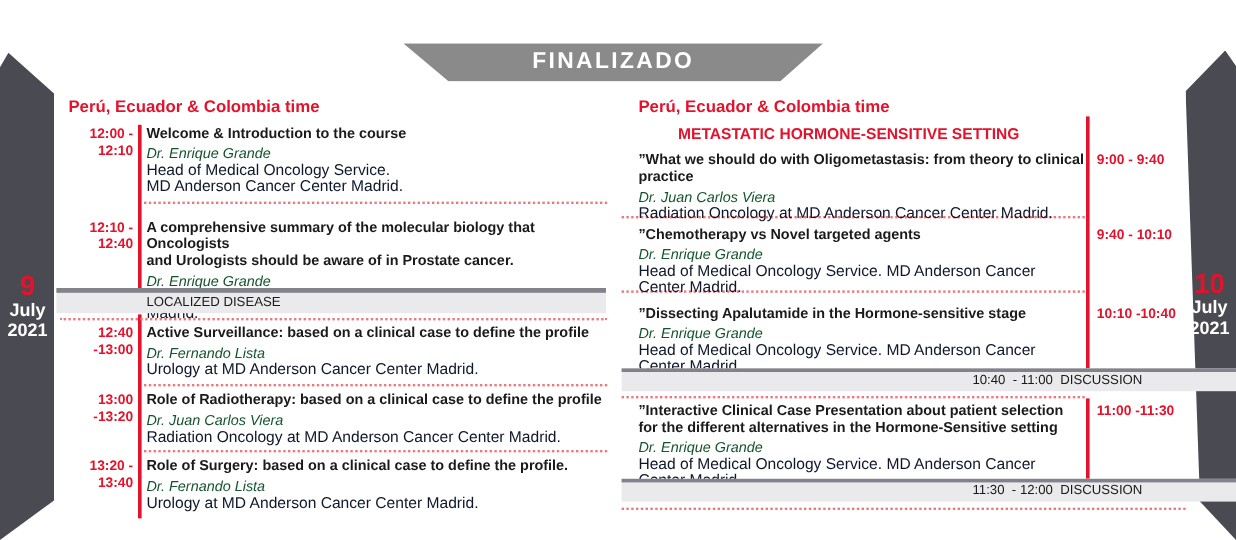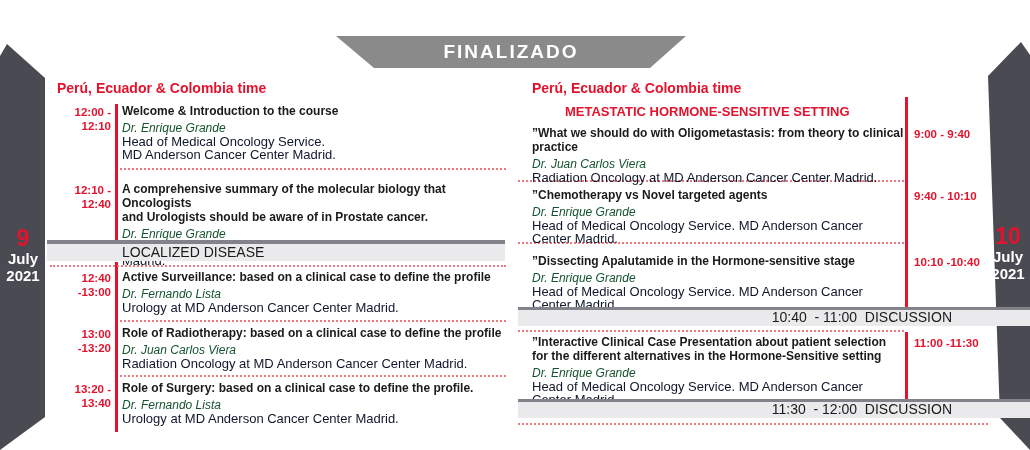--- a/index.html
+++ b/index.html
@@ -45,21 +45,21 @@
   .leftcol .time-label { position:absolute; left:0; top:1px; width:54px; text-align:right; }
   .rightcol .time-label { position:absolute; left:396px; top:1px; width:74px; text-align:left; }
   .session-body { line-height:14px; }
   .leftcol .session-body { margin-left:65px; }
   .rightcol .session-body { margin-left:14px; width:372px; }
   .session-title { font-weight:700; font-size:12px; color:#1a1a1a; line-height:14px; white-space:pre-line; }
   .session-speaker { font-style:italic; font-size:12px; color:#14532d; line-height:13px; margin-top:4px; }
   .session-affiliation { font-size:13px; color:#0f172a; line-height:13px; white-space:pre-line; }
 
   
-  .gray-bar { position:absolute; background:#eaeaec; border-top:4px solid #82828a; font-size:14px; color:#1a1a1a; }
+  .gray-bar { position:absolute; background:#eaeaec; border-top:4px solid #82828a; font-size:11px; color:#1a1a1a; }
   .bar-localized { left:47px; top:240px; width:458px; height:21px; line-height:16px; padding-left:75px; }
   .bar-discussion { left:518px; width:516px; height:19px; line-height:14px; border-top-width:3px;
     text-align:right; padding-right:82px; white-space:pre; }
   .bar-discussion.d1 { top:307px; }
   .bar-discussion.d2 { top:399px; }
 </style>
 </head>
 <body>
 
 <div class="page">

